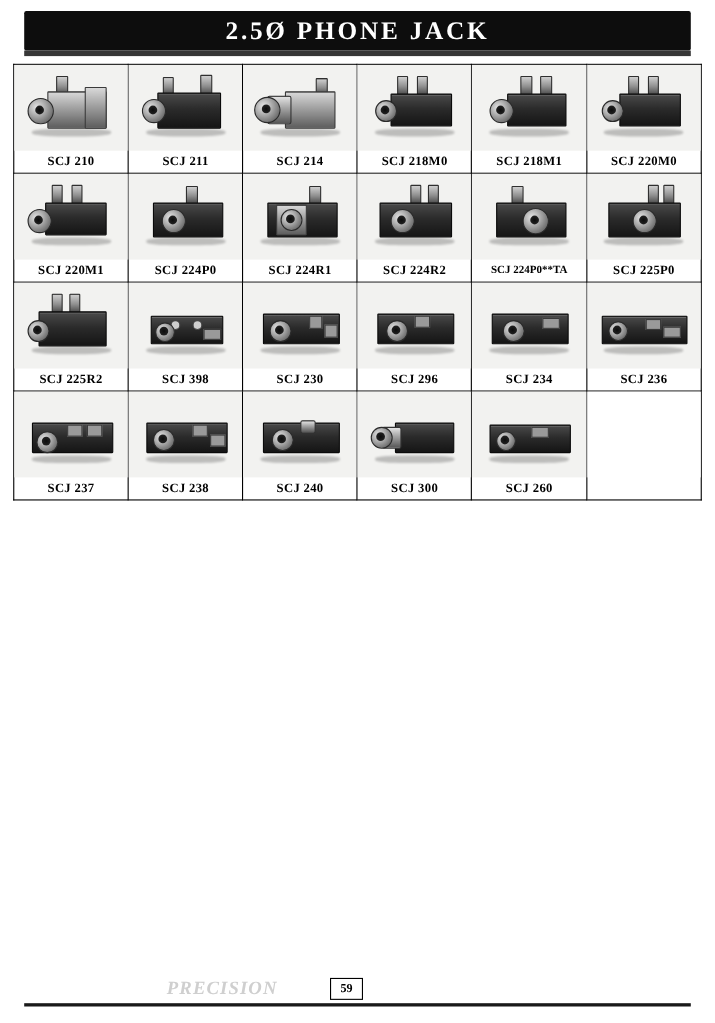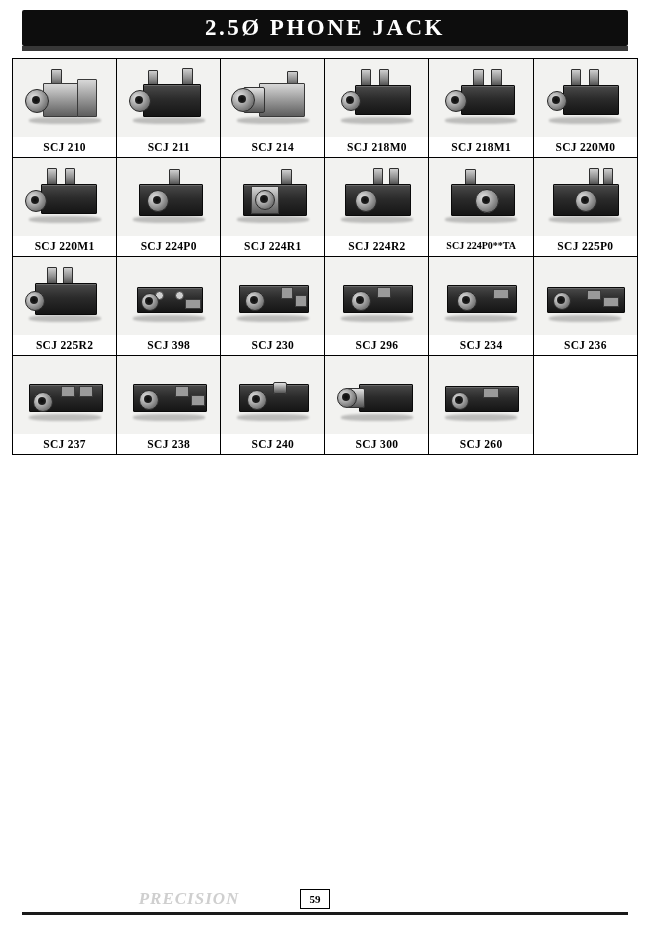--- a/index.html
+++ b/index.html
@@ -154,21 +154,21 @@
   
   .footer-band {
     position: absolute;
     left: 22px;
     bottom: 18px;
     width: 606px;
     height: 24px;
   }
   .footer-ghost {
     position: absolute;
-    left: 2px;
+    left: 15px;
     top: 0;
     width: 330px;
     height: 22px;
     line-height: 22px;
     color: #cfcfcf;
     font-size: 17px;
     font-weight: bold;
     font-style: italic;
     letter-spacing: 1px;
     text-align: center;

